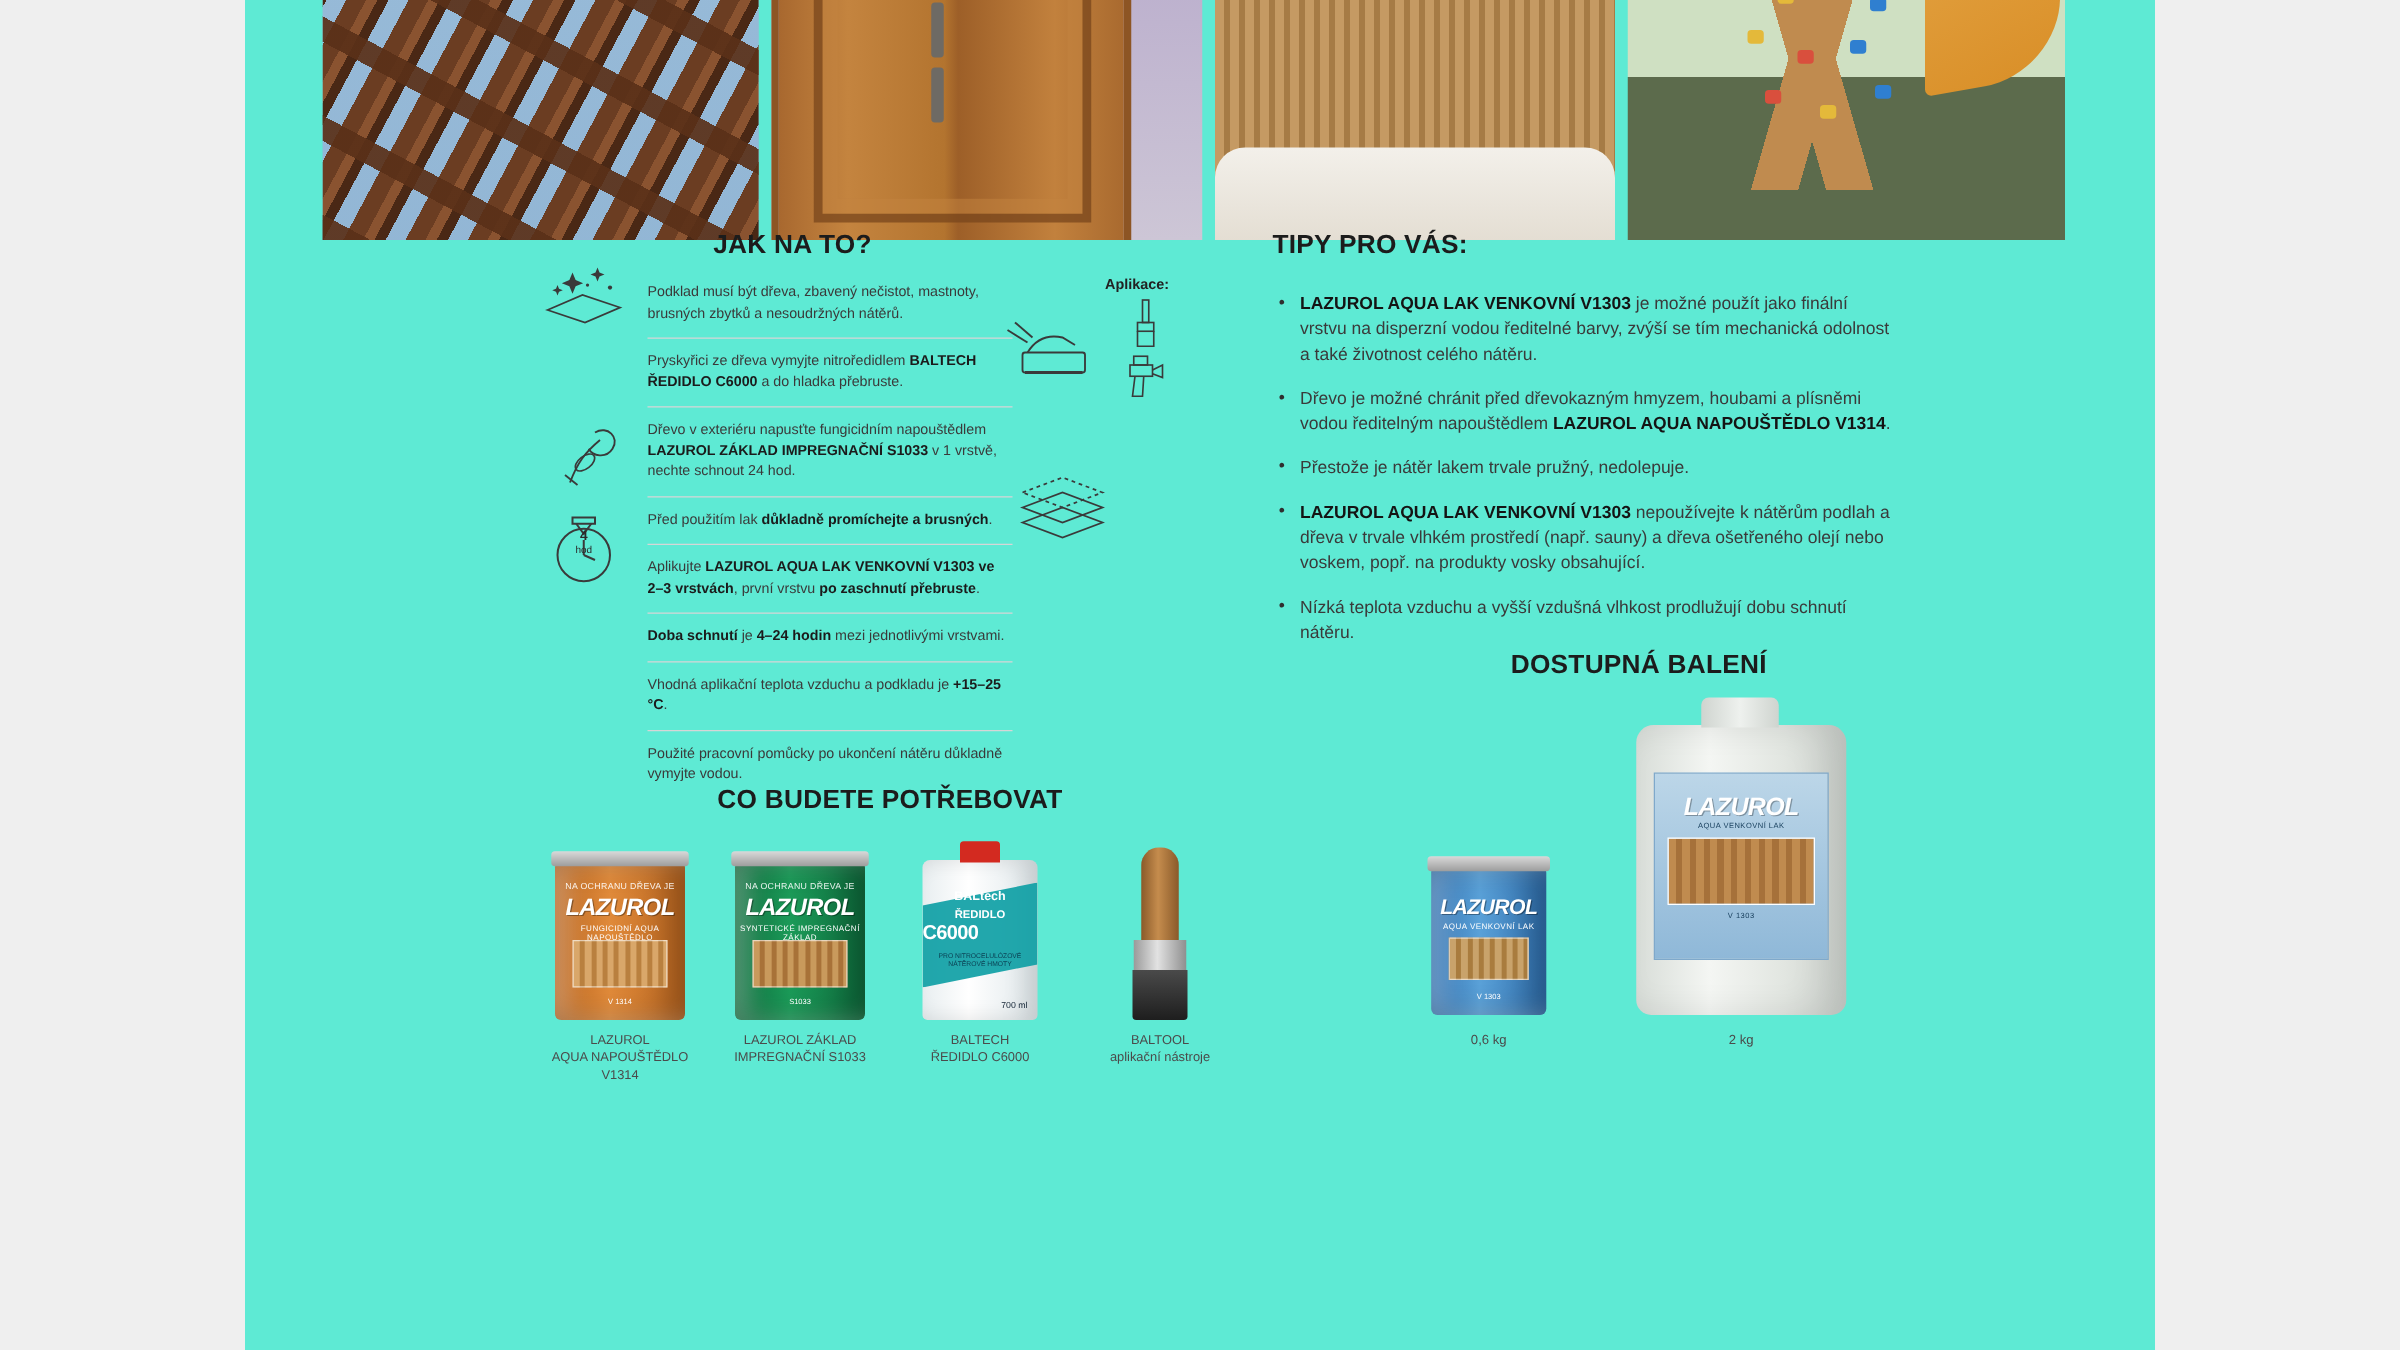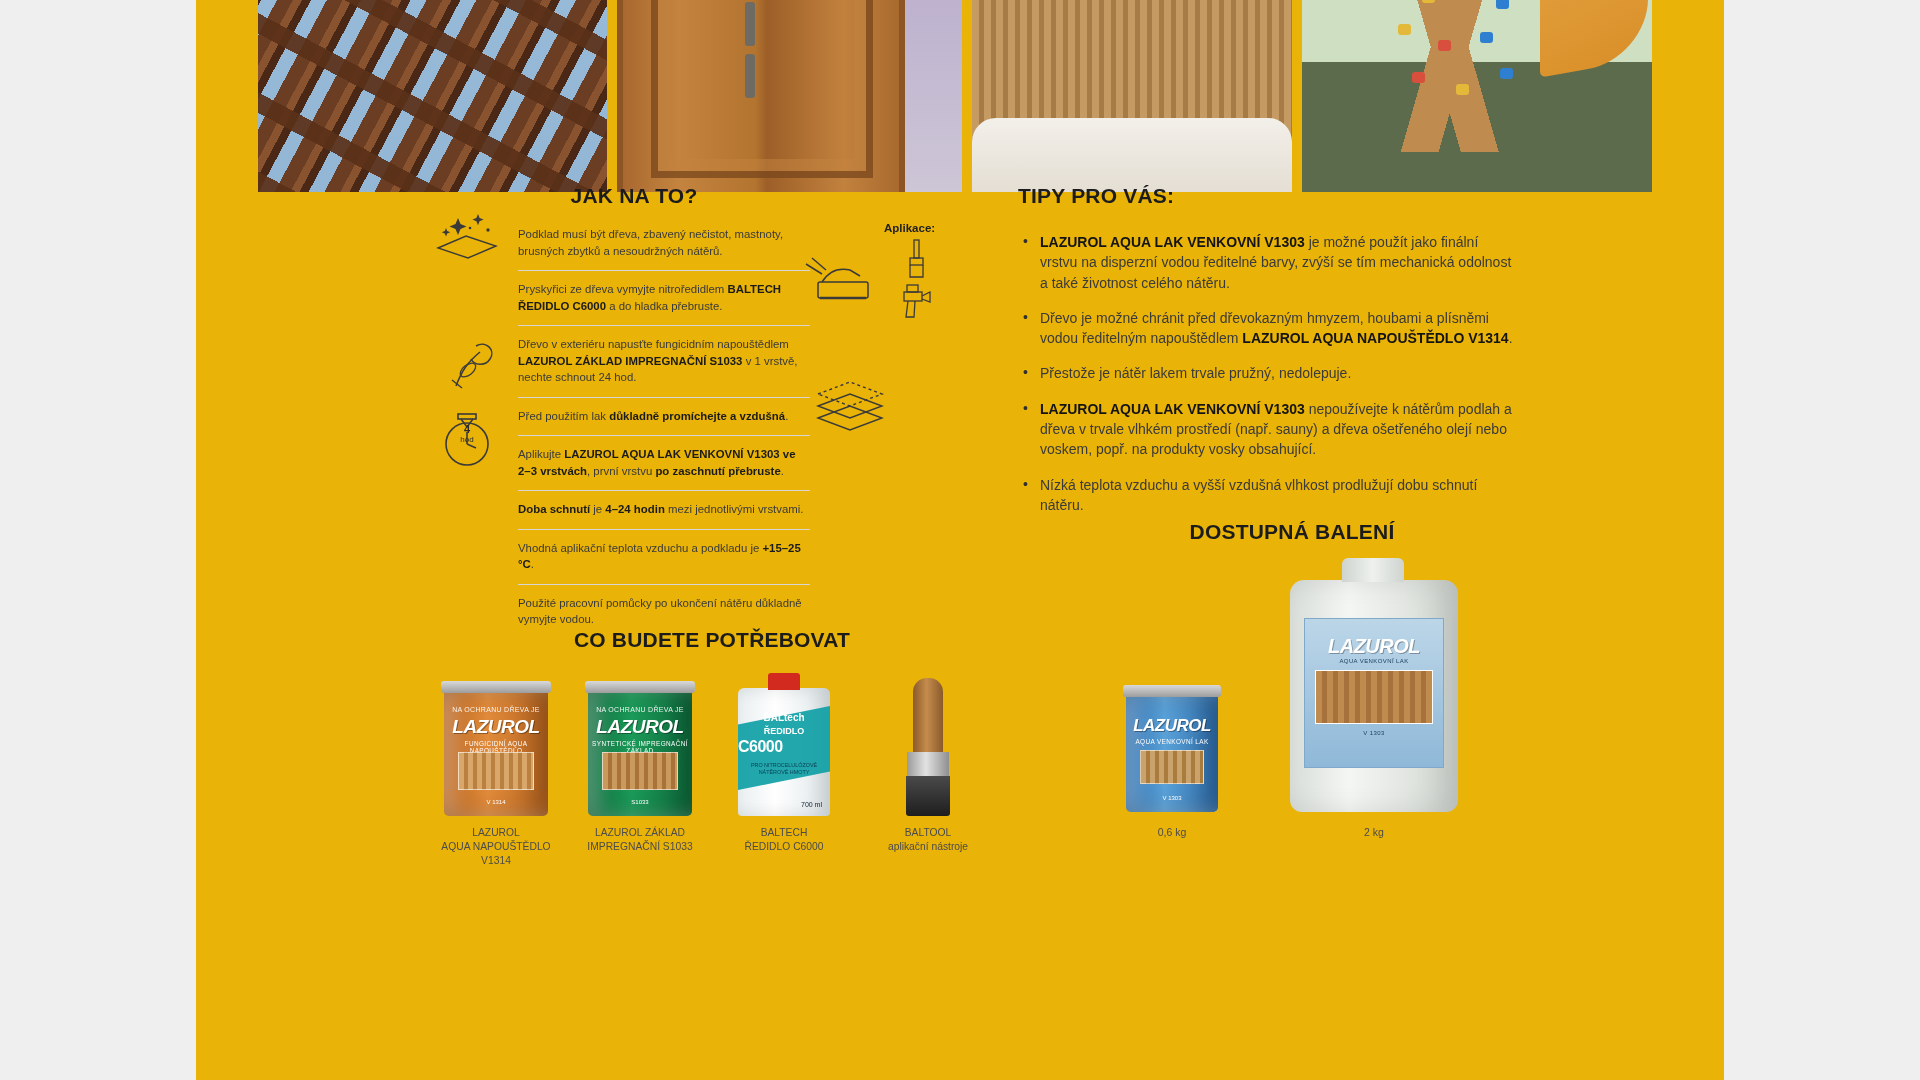--- a/index.html
+++ b/index.html
@@ -7,21 +7,21 @@
     margin: 0; padding: 0;
     width: 1920px; height: 1080px;
     background: #efefef;
     font-family: "Liberation Sans", sans-serif;
     overflow: hidden;
   }
   .page {
     position: absolute;
     left: 196px; top: 0;
     width: 1528px; height: 1080px;
-    background: #eab308;
+    background: #5eead4;
   }
 
   
   .hero {
     position: absolute;
     left: 62px; top: -58px;
     width: 1404px; height: 250px;
     display: flex;
     gap: 10px;
     overflow: hidden;
@@ -282,21 +282,21 @@
     position: absolute; left: 2px; top: 74px; width: 42px; height: 26px;
     background: linear-gradient(90deg,#9a9a9a,#e2e2e2 45%,#8f8f8f);
   }
   .brush .bristles {
     position: absolute; left: 1px; top: 98px; width: 44px; height: 40px;
     background: linear-gradient(180deg,#4a4a4a,#1e1e1e);
     border-radius: 0 0 3px 3px;
   }
 
   
-  .packs { position: absolute; left: 886px; top: 520px; width: 420px; }
+  .packs { position: absolute; left: 905px; top: 520px; width: 420px; }
   .packs h2 { text-align: center; }
   .pack-row { display: flex; align-items: flex-end; justify-content: center; gap: 72px; margin-top: 36px; }
   .pack-item { text-align: center; }
   .pack-caption { margin-top: 14px; font-size: 10.5px; color: #4b4b4b; }
 
   .canister {
     width: 168px; height: 232px;
     background: linear-gradient(90deg,#d8ddd8,#f4f6f3 35%,#e2e6e1 70%,#cdd2cd);
     border-radius: 14px 14px 12px 12px;
     position: relative;
@@ -362,21 +362,21 @@
   </div>
 
   <div class="howto">
     <h2 class="section-title">JAK NA TO?</h2>
   </div>
 
   <div class="steps">
     <div class="step">Podklad musí být dřeva, zbavený nečistot, mastnoty, brusných zbytků a nesoudržných nátěrů.</div>
     <div class="step">Pryskyřici ze dřeva vymyjte nitroředidlem <b>BALTECH ŘEDIDLO C6000</b> a do hladka přebruste.</div>
     <div class="step">Dřevo v exteriéru napusťte fungicidním napouštědlem <b>LAZUROL ZÁKLAD IMPREGNAČNÍ S1033</b> v 1 vrstvě, nechte schnout 24 hod.</div>
-    <div class="step">Před použitím lak <b>důkladně promíchejte a vzdušná</b>.</div>
+    <div class="step">Před použitím lak <b>důkladně promíchejte a brusných</b>.</div>
     <div class="step">Aplikujte <b>LAZUROL AQUA LAK VENKOVNÍ V1303 ve 2–3 vrstvách</b>, první vrstvu <b>po zaschnutí přebruste</b>.</div>
     <div class="step"><b>Doba schnutí</b> je <b>4–24 hodin</b> mezi jednotlivými vrstvami.</div>
     <div class="step">Vhodná aplikační teplota vzduchu a podkladu je <b>+15–25 °C</b>.</div>
     <div class="step">Použité pracovní pomůcky po ukončení nátěru důkladně vymyjte vodou.</div>
   </div>
 
   <div class="aplikace-label">Aplikace:</div>
 
   <svg class="icon-left icon-sparkle" viewBox="0 0 70 48">
     <path d="M6 36 L34 24 L64 34 L36 46 Z" fill="none" stroke="#3a3a3a" stroke-width="1.4"></path>

